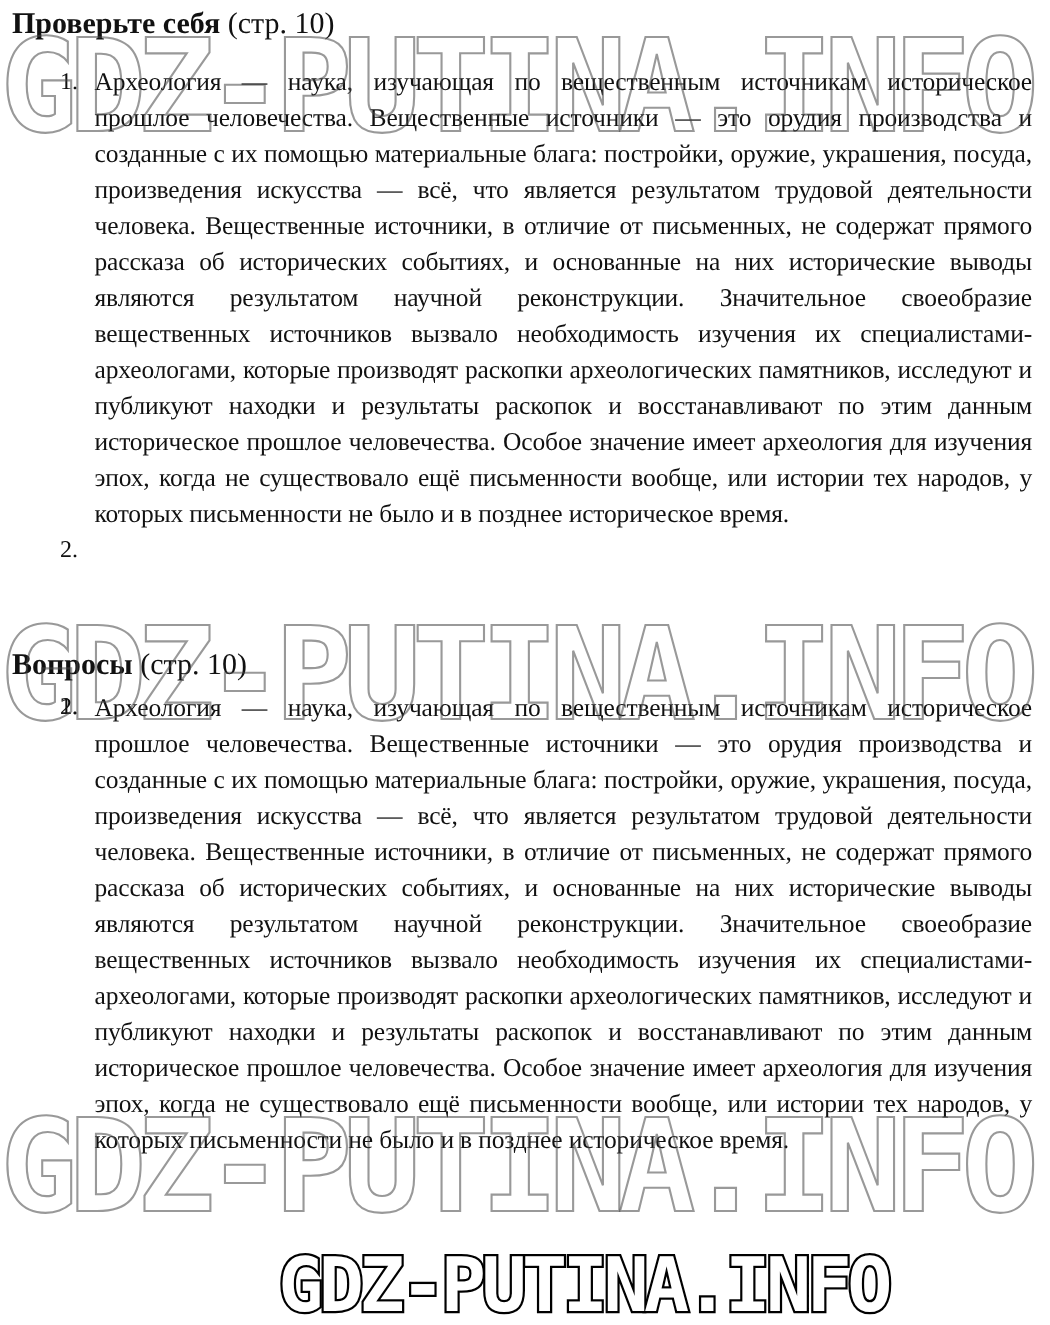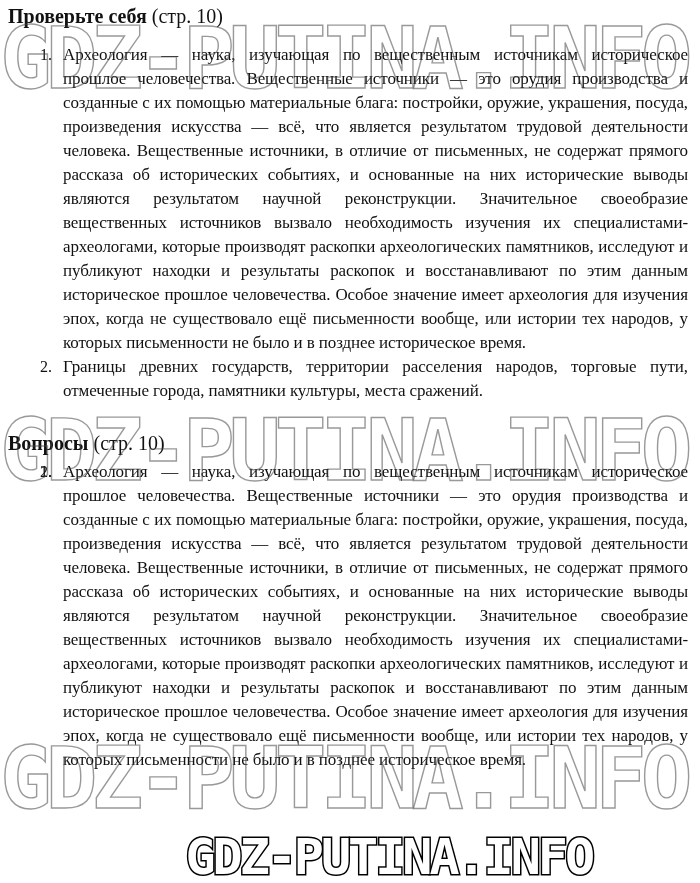--- a/index.html
+++ b/index.html
@@ -51,21 +51,20 @@
     <b>Проверьте себя</b><span> (стр. 10)</span>
   </div>
 
   <ol class="list" style="top:43px;">
     <li class="item">
       <span class="num">1.</span>
       <div class="text">Археология — наука, изучающая по вещественным источникам историческое прошлое человечества. Вещественные источники — это орудия производства и созданные с их помощью материальные блага: постройки, оружие, украшения, посуда, произведения искусства — всё, что является результатом трудовой деятельности человека. Вещественные источники, в отличие от письменных, не содержат прямого рассказа об исторических событиях, и основанные на них исторические выводы являются результатом научной реконструкции. Значительное своеобразие вещественных источников вызвало необходимость изучения их специалистами-археологами, которые производят раскопки археологических памятников, исследуют и публикуют находки и результаты раскопок и восстанавливают по этим данным историческое прошлое человечества. Особое значение имеет археология для изучения эпох, когда не существовало ещё письменности вообще, или истории тех народов, у которых письменности не было и в позднее историческое время.</div>
     </li>
     <li class="item">
       <span class="num">2.</span>
-      <div class="text">Границы древних государств, территории расселения народов, торговые пути, отмеченные города, памятники культуры, места сражений.</div>
     </li>
   </ol>
 
   <div class="section-title" style="top:433px;">
     <b>Вопросы</b><span> (стр. 10)</span>
   </div>
 
   <ol class="list" style="top:460px;">
     <li class="item">
       <span class="num">1.</span>

